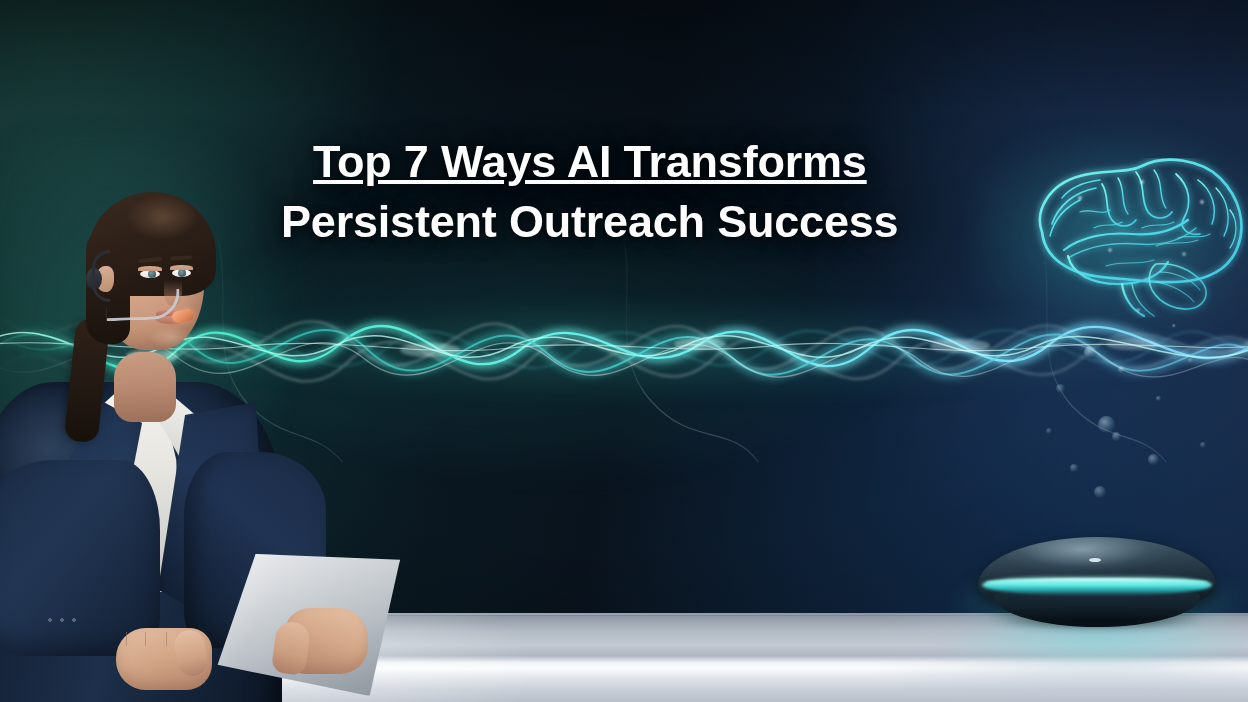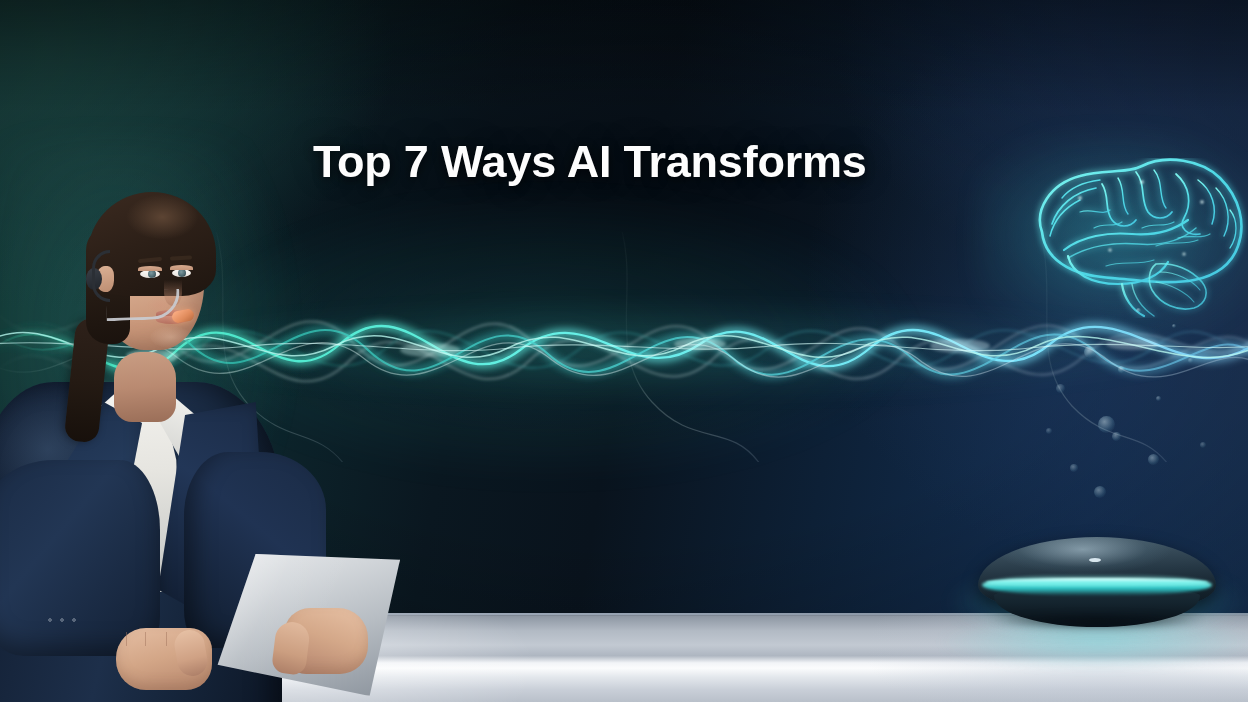--- a/index.html
+++ b/index.html
@@ -380,21 +380,21 @@
   }
   .title-line {
     color:#fdfdfd;
     font-size:45px;
     line-height:60px;
     font-weight:700;
     letter-spacing:-.2px;
     white-space:nowrap;
     text-shadow:0 2px 10px rgba(0,0,0,.62), 0 0 28px rgba(0,0,0,.4);
   }
-  .title-line.l1 { padding-left:32px; }
+  .title-line.l1 { padding-left:32px;text-decoration:underline; }
   .title-line.l2 { padding-left:0; }
 </style>
 </head>
 <body>
 
 <div id="stage">
 
   <div class="bg-base"></div>
   <div class="bg-glow-center"></div>
   <div class="bg-vignette"></div>
@@ -618,15 +618,16 @@
     <div class="tablet-sheen"></div>
     <div class="tablet-edge"></div>
 
     <div class="hand-r"></div>
     <div class="thumb-over"></div>
     <div class="thumb-over2"></div>
   </div>
 
   <div class="title-block">
     <div class="title-line l1">Top 7 Ways AI Transforms</div>
+    <div class="title-line l2">Persistent Outreach Success</div>
   </div>
 
 </div>
 
 </body></html>

